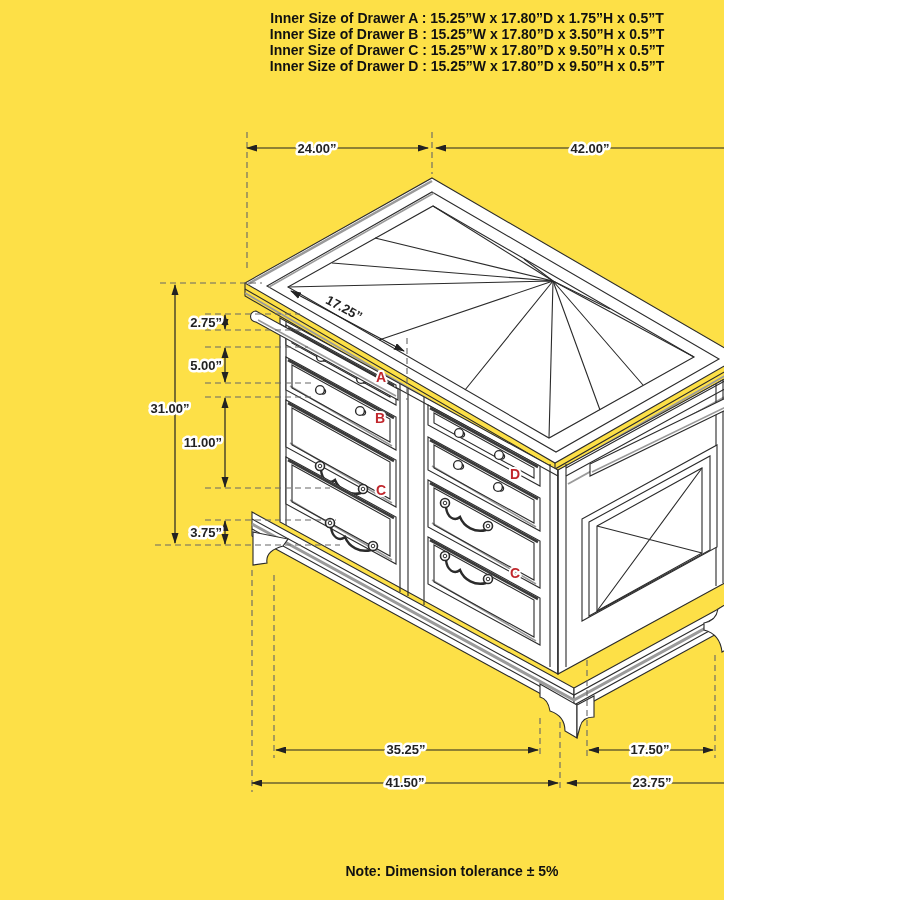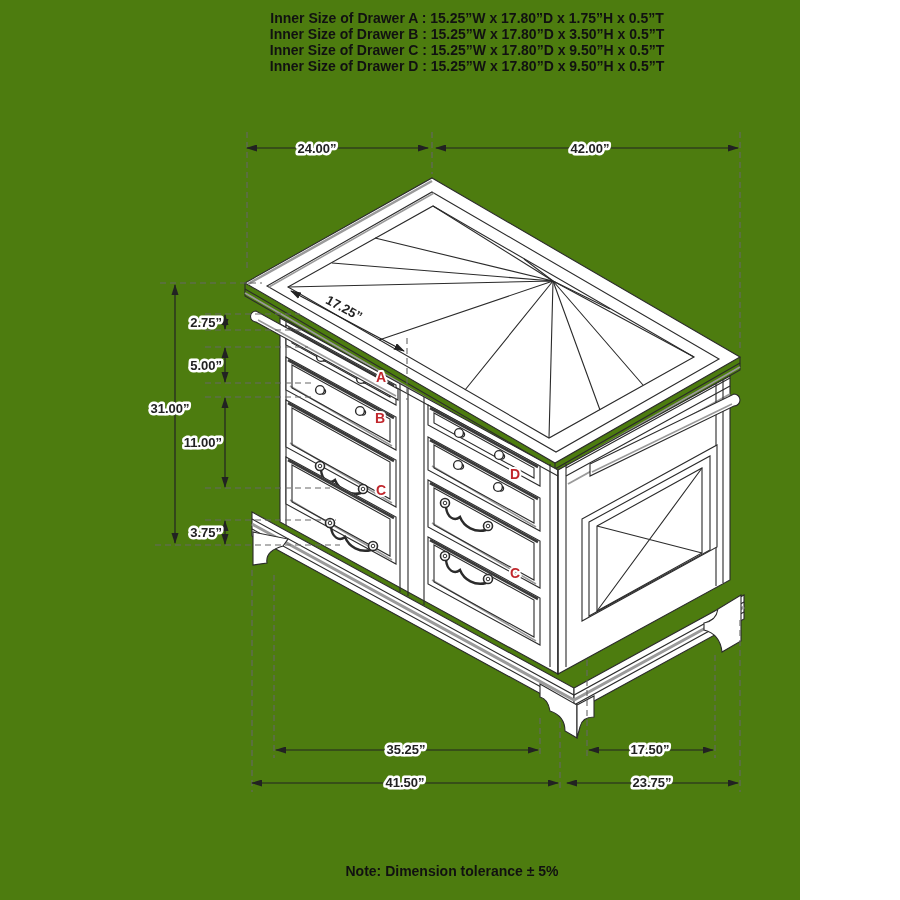--- a/index.html
+++ b/index.html
@@ -1,16 +1,16 @@
 <!DOCTYPE html>
 <html><head>
 <meta charset="utf-8">
 <style>
   html,body{margin:0;padding:0;background:#fff;}
-  #stage{position:relative;width:800px;height:900px;background:#4d7c0f;overflow:hidden;
+  #stage{position:relative;width:724px;height:900px;background:#fde047;overflow:hidden;
          font-family:"Liberation Sans",sans-serif;text-align:center;}
   svg text{font-family:"Liberation Sans",sans-serif;}
   .hd{font-size:14px;font-weight:bold;fill:#111;}
   .dim{font-size:13px;font-weight:bold;fill:#222;paint-order:stroke;stroke:#fff;stroke-width:5px;stroke-linejoin:round;}
   .red{font-size:14px;font-weight:bold;fill:#c1272d;paint-order:stroke;stroke:#fff;stroke-width:4px;stroke-linejoin:round;}
   .ln{stroke:#2b2b2b;stroke-width:1.1;fill:none;}
   .lnf{stroke:#2b2b2b;stroke-width:1.1;fill:#fff;}
   .dash{stroke:#666;stroke-width:1.1;fill:none;stroke-dasharray:6 4;}
   .dimln{stroke:#222;stroke-width:1.2;fill:none;}
   .shadow{stroke:#3a3a3a;stroke-width:2.6;fill:none;}

